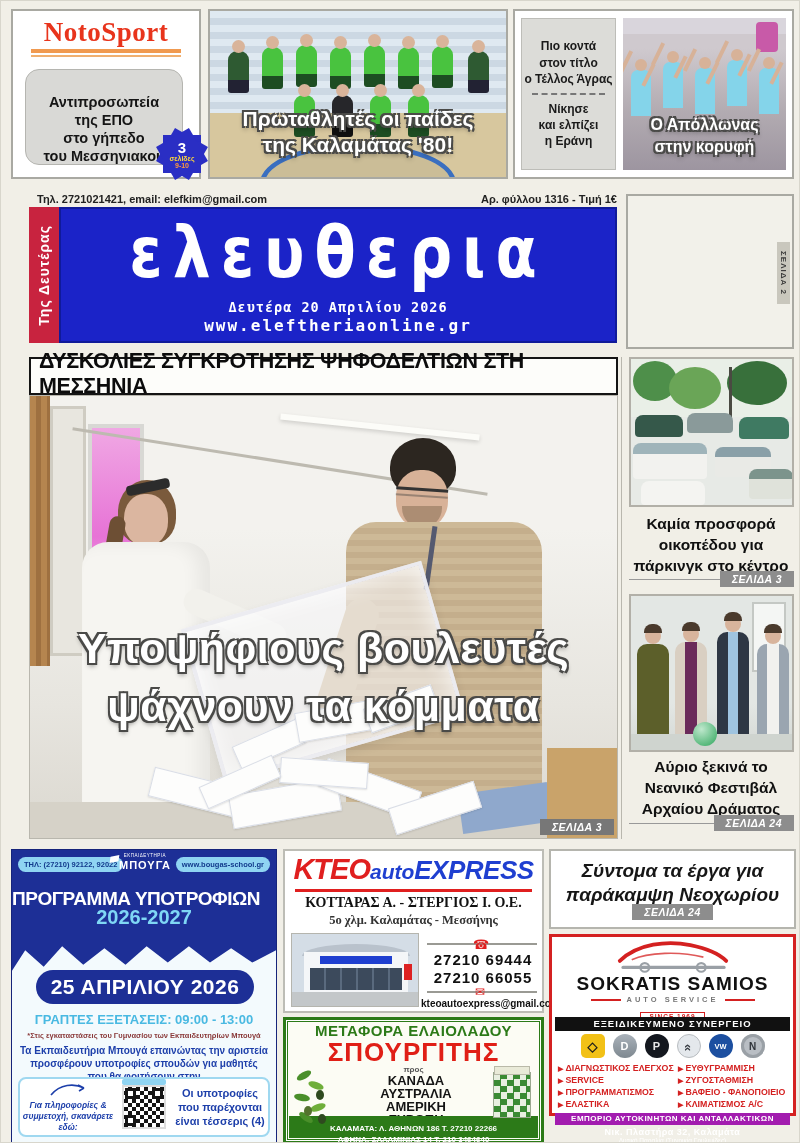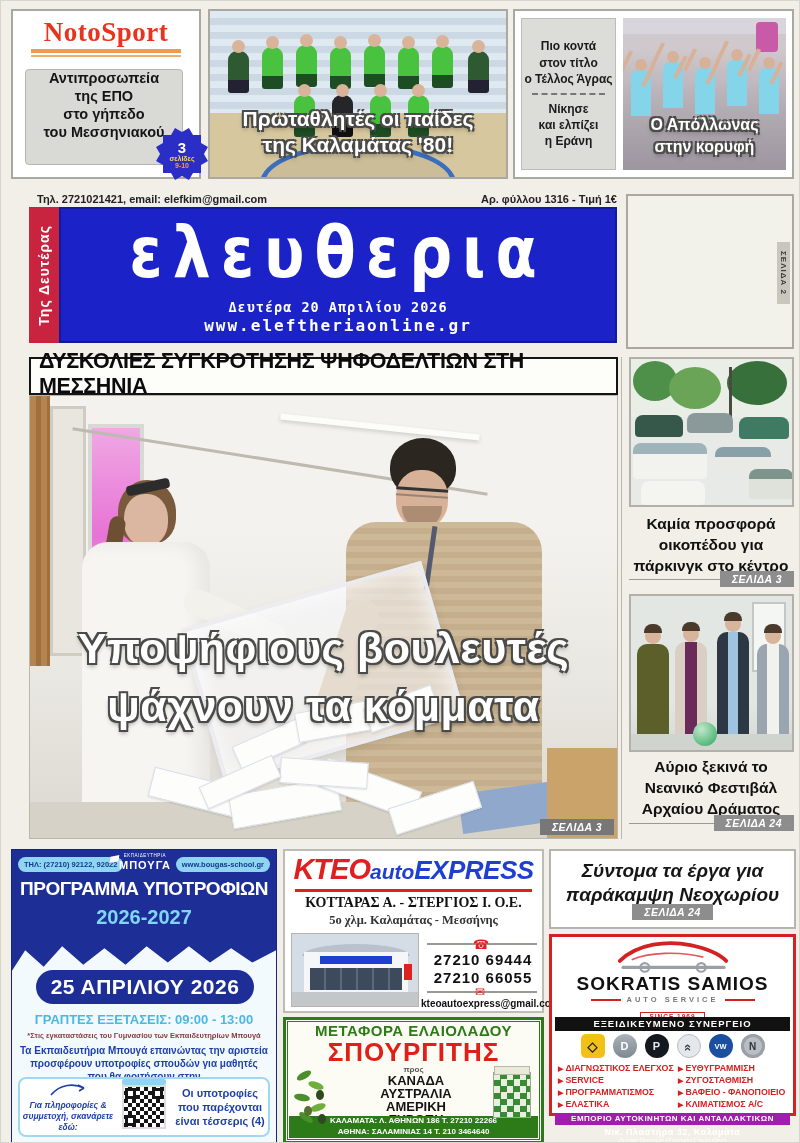--- a/index.html
+++ b/index.html
@@ -5,21 +5,21 @@
   * { margin:0; padding:0; box-sizing:border-box; }
   body { background:#ffffff; font-family:"Liberation Sans", sans-serif; }
   .page { position:relative; width:800px; height:1143px; background:#f1efe7; overflow:hidden; border:1px solid #d8d6cc; }
   .box { position:absolute; background:#fff; border:2px solid #a9a9a2; }
 
   
   .ns-box { left:10px; top:8px; width:190px; height:170px; }
   .ns-title { text-align:center; font-family:"Liberation Serif", serif; font-weight:bold; font-size:27px; color:#e8341c; margin-top:6px; letter-spacing:.5px; }
   .ns-under { width:150px; height:4px; background:#f09a50; margin:1px auto 0; }
   .ns-under2 { width:150px; height:2px; background:#f0b070; margin:2px auto 0; }
-  .ns-gray { position:absolute; left:12px; right:16px; top:58px; bottom:12px; background:#d9d9d6; border:1px solid #b5b5b0; border-radius:4px; display:flex; flex-direction:column; justify-content:flex-start; gap:2px; }
+  .ns-gray { position:absolute; left:12px; right:16px; top:58px; bottom:12px; background:#d9d9d6; border:1px solid #b5b5b0; border-radius:14px; display:flex; flex-direction:column; justify-content:flex-end; gap:2px; }
   .ns-gray div { text-align:center; font-weight:bold; font-size:14.5px; color:#151515; }
   .burst { position:absolute; right:-6px; bottom:0px; width:46px; height:46px; }
   .burst b, .burst i { position:absolute; inset:4px; background:#2a2ec4; }
   .burst i.r30 { transform:rotate(30deg); } .burst i.r60 { transform:rotate(60deg); }
   .burst .t { position:absolute; inset:0; z-index:2; display:flex; flex-direction:column; align-items:center; justify-content:center; line-height:1; }
   .burst .n { color:#fff; font-weight:bold; font-size:15px; }
   .burst .l { color:#ffd93a; font-weight:bold; font-size:7px; }
   .burst .p { color:#ff9a3a; font-weight:bold; font-size:7px; }
 
   .team-box { left:207px; top:8px; width:300px; height:170px; overflow:hidden; }
@@ -115,21 +115,21 @@
   .sb2-win { position:absolute; right:6px; top:6px; width:34px; height:70px; background:#f4f6f4; border:2px solid #c4c8c4; }
   .ball { position:absolute; left:62px; bottom:4px; width:24px; height:24px; border-radius:50%; background:radial-gradient(circle at 35% 30%,#bfe8cd,#2fa65c); }
   .sb2-table { position:absolute; inset:auto 0 0 0; height:16px; background:#cfd4cf; }
 
   
   .bougas { position:absolute; left:10px; top:848px; width:266px; height:295px; background:#1d2f96; border:1px solid #16247a; overflow:hidden; }
   .bg-pill { position:absolute; top:7px; height:15px; background:#8fd4f2; border-radius:8px; color:#123a8c; font-weight:bold; font-size:7.5px; display:flex; align-items:center; padding:0 6px; }
   .bg-logo { position:absolute; left:104px; top:4px; width:58px; text-align:center; color:#fff; line-height:1.1; }
   .bg-logo .t { font-size:4.5px; letter-spacing:.5px; } .bg-logo .n { font-size:11px; font-weight:bold; letter-spacing:1px; }
   .bg-cap { position:absolute; left:98px; top:6px; width:9px; height:6px; background:#fff; transform:rotate(-12deg) skewX(-20deg); }
-  .bg-title { position:absolute; left:0; right:0; top:28px; text-align:center; color:#fff; font-weight:900; font-size:19px; letter-spacing:-.5px; }
+  .bg-title { position:absolute; left:0; right:0; top:38px; text-align:left; color:#fff; font-weight:900; font-size:19px; letter-spacing:-.5px; }
   .bg-years { position:absolute; left:0; right:0; top:56px; text-align:center; color:#7fd7f5; font-weight:900; font-size:20px; }
   .bg-torn { position:absolute; left:0; right:0; top:88px; bottom:0; background:#f3fafd;
     clip-path:polygon(0 16%,5% 6%,12% 14%,19% 4%,27% 13%,35% 5%,43% 13%,51% 4%,59% 12%,67% 4%,75% 12%,83% 5%,91% 12%,100% 6%,100% 100%,0 100%); }
   .bg-datepill { position:absolute; left:24px; top:32px; width:218px; height:34px; background:#1d2f96; border-radius:18px; color:#fff; font-weight:900; font-size:21px; display:flex; align-items:center; justify-content:center; letter-spacing:.5px; }
   .bg-exams { position:absolute; left:0; right:0; top:74px; text-align:center; color:#49b9e2; font-weight:900; font-size:13px; }
   .bg-note { position:absolute; left:0; right:0; top:93px; text-align:center; color:#8a3a3a; font-weight:bold; font-size:7.5px; }
   .bg-body { position:absolute; left:8px; right:8px; top:106px; text-align:center; color:#1d3faa; font-weight:bold; font-size:10px; line-height:1.3; }
   .bg-bodyb { position:absolute; left:8px; right:8px; top:152px; text-align:center; color:#1d3faa; font-weight:900; font-size:11px; }
   .bg-card { position:absolute; left:6px; right:6px; bottom:6px; height:60px; background:#fff; border:2px solid #9fd8f0; border-radius:8px; display:flex; align-items:center; }
   .bg-info { width:96px; text-align:center; color:#1d3faa; font-weight:bold; font-style:italic; font-size:8.5px; line-height:1.3; }
@@ -162,21 +162,21 @@
   .kt-mail { position:absolute; left:136px; top:147px; width:122px; text-align:center; font-weight:bold; font-size:10px; color:#111; }
 
   
   .oliv { position:absolute; left:282px; top:1016px; width:261px; height:127px; background:#fcfcf4; border:3px solid #2c7a18; box-shadow:inset 0 0 0 1px #fff, inset 0 0 0 2px #2c7a18; }
   .ol-title { position:absolute; left:0; right:0; top:2px; text-align:center; color:#2c7a18; font-weight:900; font-size:15px; letter-spacing:.5px; }
   .ol-brand { position:absolute; left:0; right:0; top:17px; text-align:center; color:#e01f16; font-weight:900; font-size:26px; letter-spacing:1px; }
   .ol-pros { position:absolute; left:0; right:0; top:45px; text-align:center; color:#555; font-weight:bold; font-size:8px; }
   .ol-dest { position:absolute; left:60px; width:140px; text-align:center; color:#141414; font-weight:900; font-size:13px; line-height:1; }
   .ol-gr { position:absolute; left:0; right:0; top:104px; text-align:center; color:#141414; font-weight:900; font-size:13.5px; }
   .ol-gr .k { font-size:8px; color:#2c7a18; font-weight:bold; }
-  .ol-bar { position:absolute; left:3px; right:3px; bottom:3px; height:22px; background:#2c7a18; text-align:center; color:#fff; font-weight:bold; font-size:8px; line-height:1.35; padding-top:0; }
+  .ol-bar { position:absolute; left:3px; right:3px; bottom:3px; height:22px; background:#2c7a18; text-align:center; color:#fff; font-weight:bold; font-size:8px; line-height:1.35; padding-top:8px; }
   .leaf { position:absolute; width:16px; height:7px; border-radius:50%; background:#4a8f2a; }
   .olive-f { position:absolute; width:8px; height:10px; border-radius:50%; background:#2f4a1f; }
   .tin { position:absolute; right:10px; top:52px; width:38px; height:46px; background:conic-gradient(#3a8a33 25%,#e8efe0 0 50%,#3a8a33 0 75%,#e8efe0 0); background-size:13px 13px; border:1px solid #9aa88f; }
   .tin::before { content:""; position:absolute; left:0; right:0; top:-7px; height:7px; background:#e9ead8; border:1px solid #b9b9a8; }
 
   
   .neo { position:absolute; left:548px; top:848px; width:247px; height:80px; background:#fff; border:2px solid #b5b5ae; }
   .neo div.t { text-align:center; font-weight:900; font-style:italic; font-size:19px; color:#161616; line-height:1.25; margin-top:8px; }
   .neo-brow { position:absolute; left:10px; right:10px; bottom:7px; display:flex; align-items:center; justify-content:center; }
 

